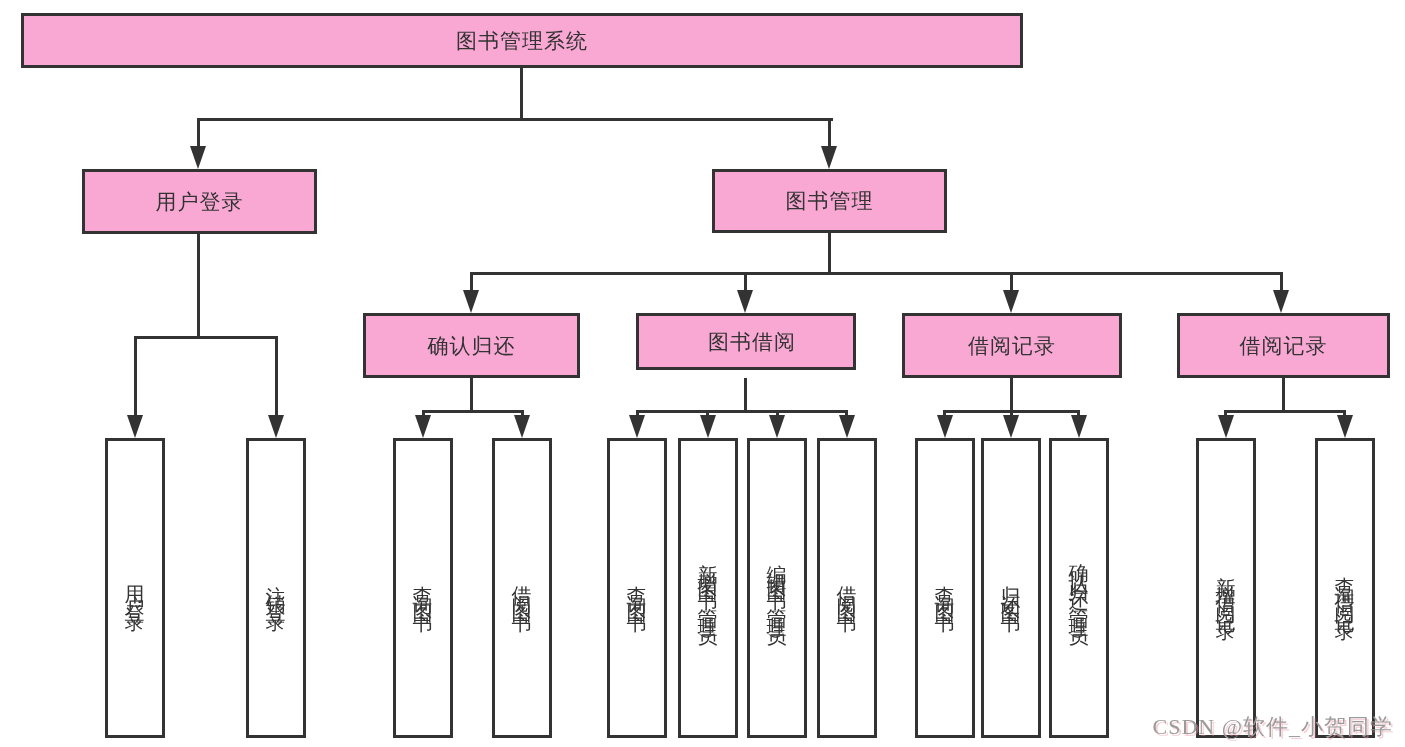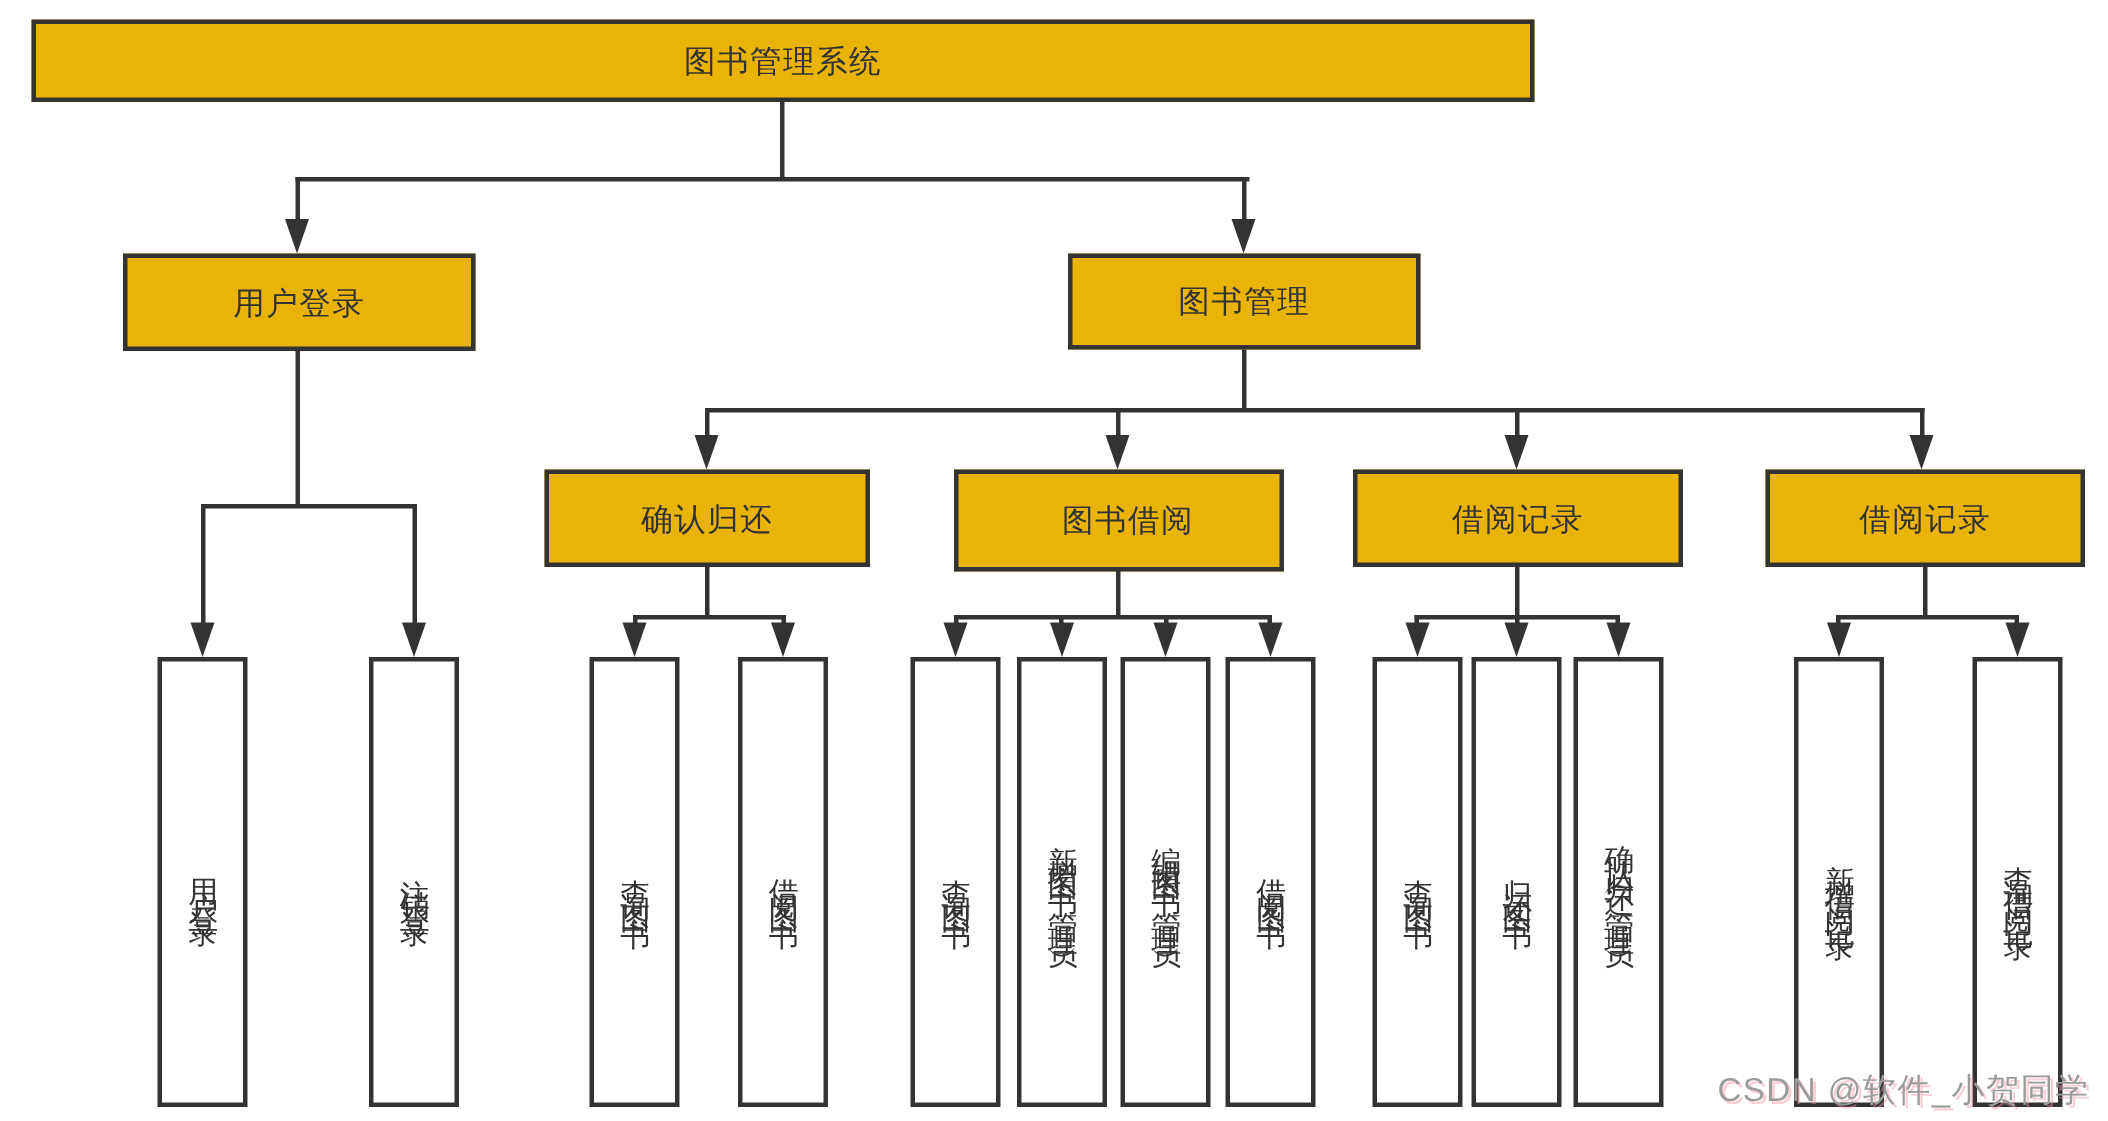--- a/index.html
+++ b/index.html
@@ -13,21 +13,21 @@
     position:relative;
     width:1405px;height:747px;
     background:var(--bg);
     font-family:"Liberation Sans","DejaVu Sans",sans-serif;
     overflow:hidden;
   }
   .box{
     position:absolute;
     box-sizing:border-box;
     border:3px solid var(--line);
-    background:#eab308;
+    background:#f9a8d4;
     display:flex;align-items:center;justify-content:center;
     font-size:21px;color:var(--text);
     letter-spacing:1px;
     white-space:nowrap;
   }
   .vbox{
     position:absolute;
     box-sizing:border-box;
     border:3px solid var(--line);
     background:#fff;
@@ -49,20 +49,21 @@
     border-top:23px solid var(--line);
   }
   .watermark{
     position:absolute;
     right:12px;bottom:5px;
     font-size:22px;
     color:var(--wm);
     text-shadow:2px 2px 0 rgba(240,150,165,0.45);
     letter-spacing:1px;
     white-space:nowrap;
+    font-family:Liberation Serif, serif;
   }
 </style>
 </head>
 <body>
 
 <div id="canvas">
 
   <div class="box" style="left:21px;top:13px;width:1002px;height:55px;">
     <span>图书管理系统</span>
   </div>
@@ -95,21 +96,21 @@
   <div class="ln" style="left:744px;top:272px;width:3px;height:20px;"></div>
   <div class="ar" style="left:737px;top:290px;"></div>
   <div class="ln" style="left:1010px;top:272px;width:3px;height:20px;"></div>
   <div class="ar" style="left:1003px;top:290px;"></div>
   <div class="ln" style="left:1280px;top:272px;width:3px;height:20px;"></div>
   <div class="ar" style="left:1273px;top:290px;"></div>
 
   <div class="box" style="left:363px;top:313px;width:217px;height:65px;">
     <span>确认归还</span>
   </div>
-  <div class="box" style="left:636px;top:313px;width:220px;height:68px;padding-left:12px;">
+  <div class="box" style="left:636px;top:313px;width:220px;height:57px;padding-left:12px;">
     <span>图书借阅</span>
   </div>
   <div class="box" style="left:902px;top:313px;width:220px;height:65px;">
     <span>借阅记录</span>
   </div>
   <div class="box" style="left:1177px;top:313px;width:213px;height:65px;text-align:center;">
     <span>借阅记录</span>
   </div>
 
   <div class="ln" style="left:470px;top:378px;width:3px;height:32px;"></div>

